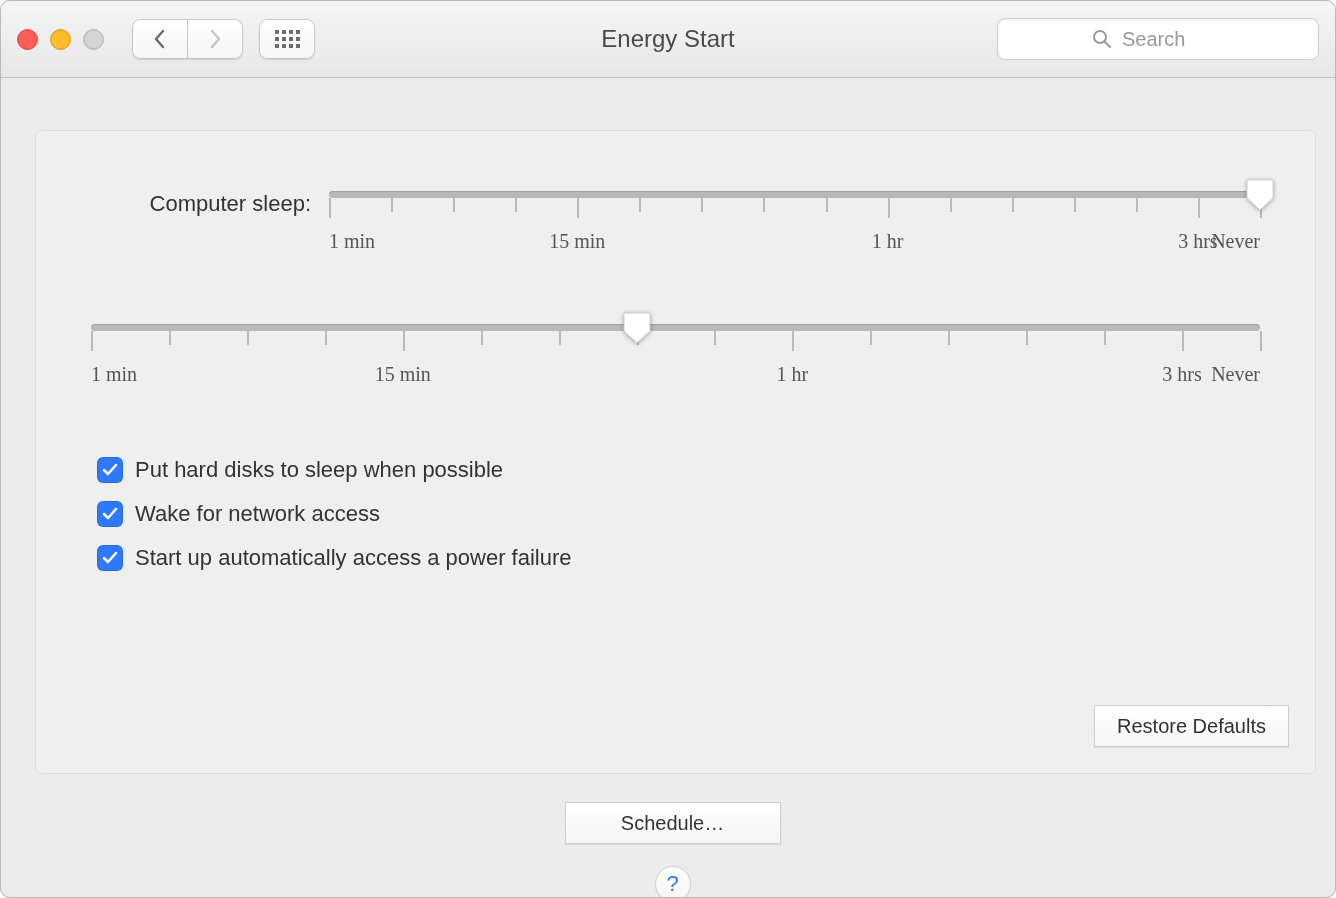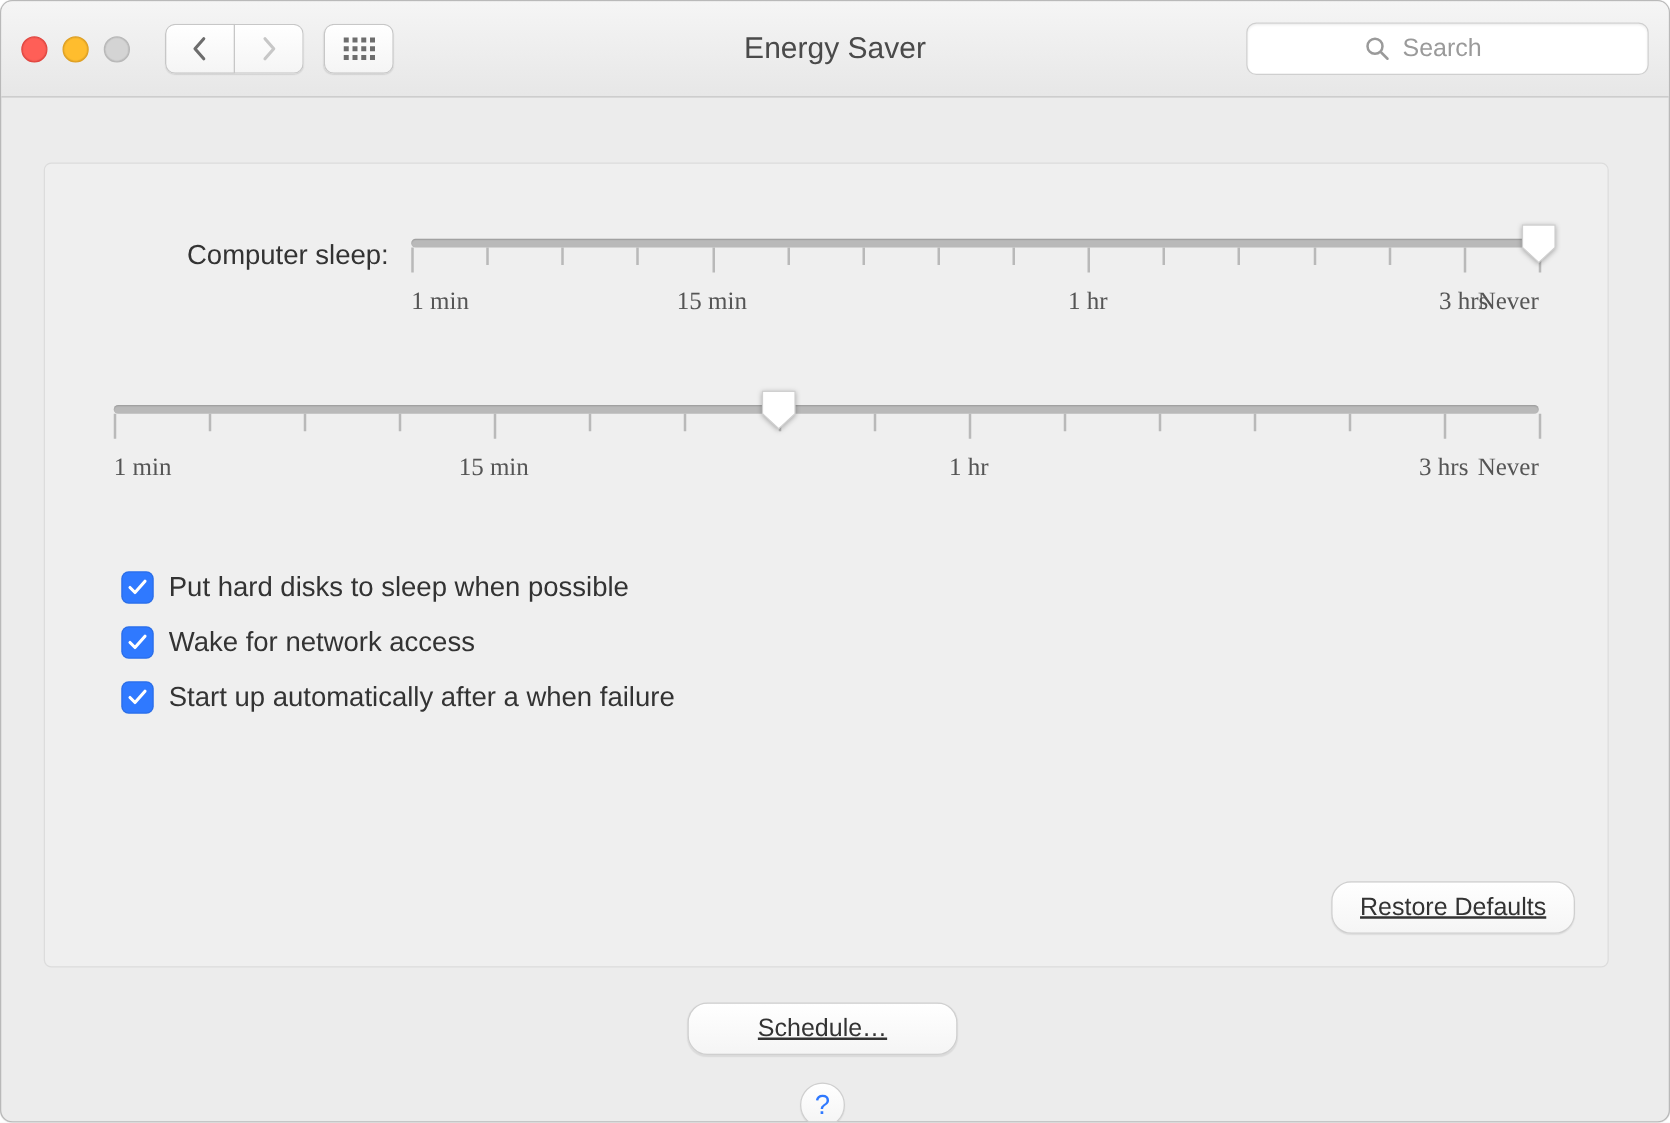--- a/index.html
+++ b/index.html
@@ -92,21 +92,21 @@
     outline: none;
     background: transparent;
     font-size: 20px;
     color: #4a4a4a;
     width: 100px;
     text-align: left;
   }
   .search input::placeholder { color: #9a9a9a; }
   
   .content {
-    padding: 52px 48px 30px 34px;
+    padding: 52px 19px 30px 34px;
     height: calc(100% - 76px);
     box-sizing: border-box;
     display: flex;
     flex-direction: column;
   }
   .panel {
     flex: 0 0 auto;
     background: #efefef;
     border: 1px solid #dcdcdc;
     border-radius: 6px;
@@ -200,26 +200,25 @@
     font-size: 22px;
     color: #333;
   }
   .push-btn {
     height: 40px;
     padding: 0 22px;
     font-size: 20px;
     color: #333;
     background: linear-gradient(#ffffff,#f5f5f5);
     border: 1px solid #cfcfcf;
-    border-radius: 16px;
+    border-radius: 0;
     box-shadow: 0 1px 1px rgba(0,0,0,0.08);
     display: inline-flex;
     align-items: center;
     justify-content: center;
-    text-decoration: underline;
   }
   .restore {
     position: absolute;
     right: 26px;
     bottom: 26px;
   }
   .footer {
     margin-top: auto;
     display: flex;
     justify-content: flex-end;
@@ -284,21 +283,21 @@
             <span></span>
             <span></span>
             <span></span>
           <span></span>
             <span></span>
             <span></span>
             <span></span>
         </span>
       </div>
     </div>
-    <div class="title">Energy Saver</div>
+    <div class="title">Energy Start</div>
     <div class="search">
       <svg width="20" height="20" viewBox="0 0 20 20">
           <circle cx="8" cy="8" r="6" stroke="#9a9a9a" stroke-width="2" fill="none"></circle>
           <line x1="13" y1="13" x2="18" y2="18" stroke="#9a9a9a" stroke-width="2" stroke-linecap="round"></line>
         </svg>
       <input type="text" placeholder="Search" style="">
     </div>
   </div>
 
   <div class="content">
@@ -395,21 +394,21 @@
               </svg>
           </div>
           <div class="check-label">Wake for network access</div>
         </div>
         <div class="check-row">
           <div class="checkbox">
             <svg width="18" height="18" viewBox="0 0 18 18">
                 <path d="M3 9 L7 13 L15 4" stroke="#fff" stroke-width="2.5" fill="none" stroke-linecap="round" stroke-linejoin="round"></path>
               </svg>
           </div>
-          <div class="check-label">Start up automatically after a when failure</div>
+          <div class="check-label">Start up automatically access a power failure</div>
         </div>
       </div>
 
       <div class="push-btn restore">Restore Defaults</div>
     </div>
 
     <div class="footer">
       <div class="push-btn" style="width:170px">Schedule…</div>
       <div class="help">?</div>
     </div>

